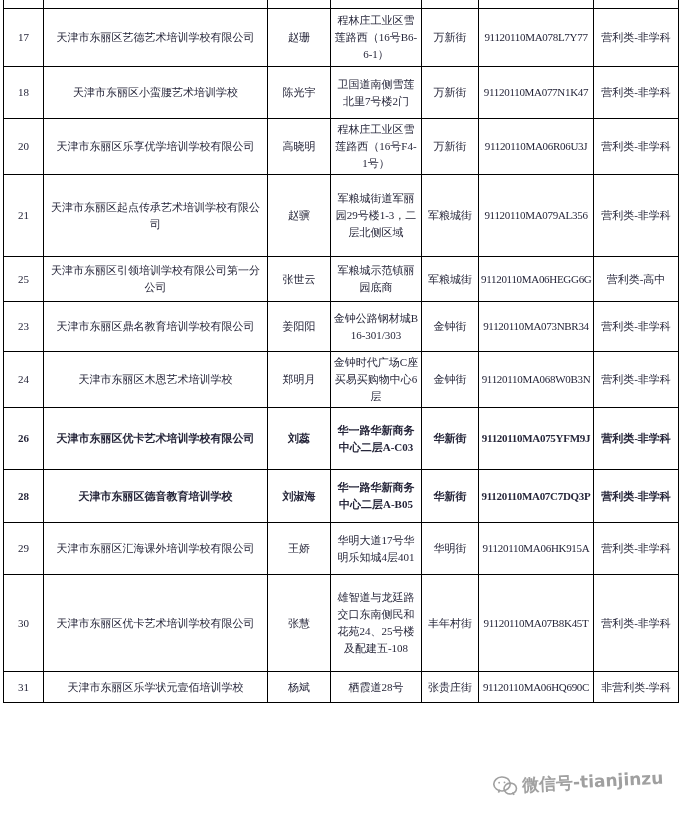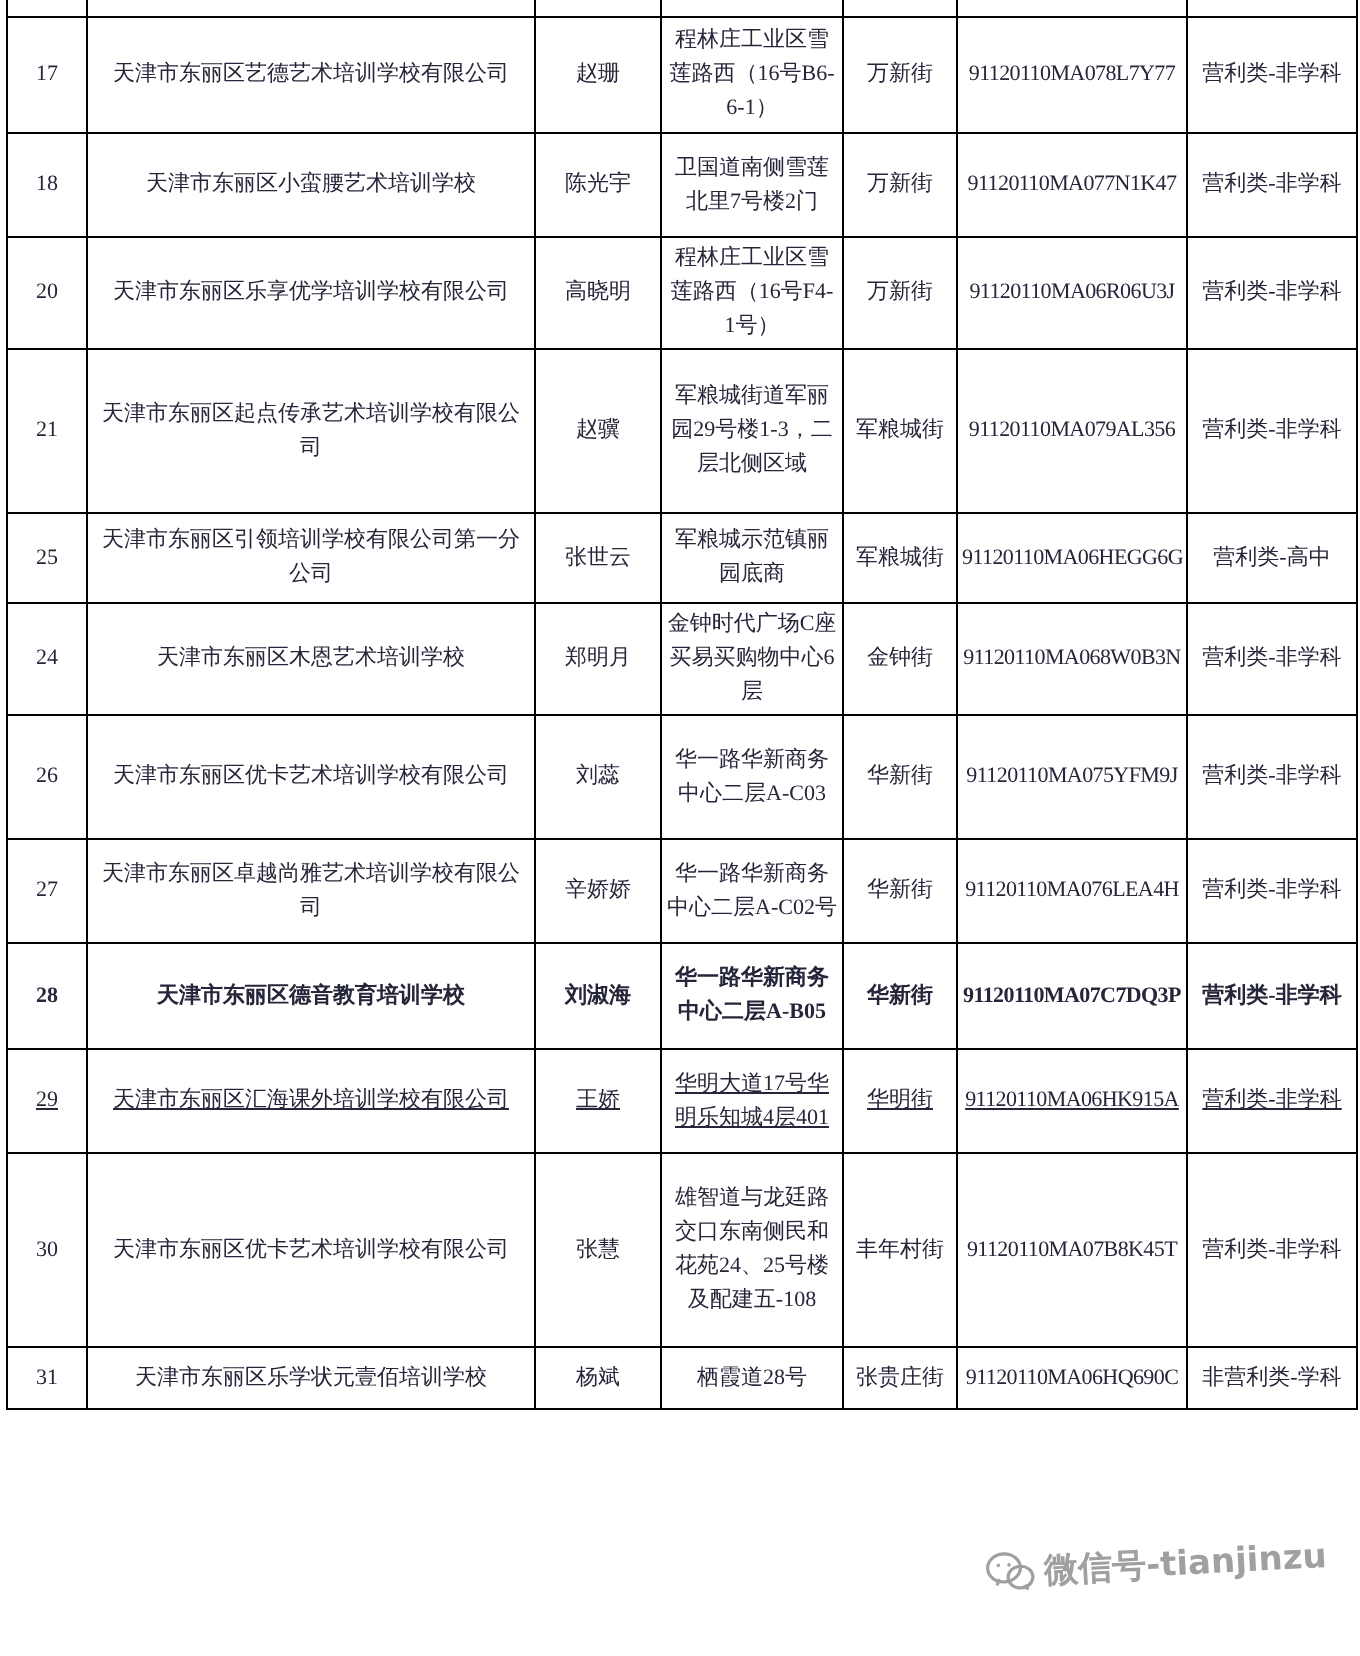--- a/index.html
+++ b/index.html
@@ -111,56 +111,56 @@
         <tr style="height: 45px;">
           <td class="c-num">25</td>
           <td class="c-name">天津市东丽区引领培训学校有限公司第一分公司</td>
           <td class="c-person">张世云</td>
           <td class="c-address">军粮城示范镇丽园底商</td>
           <td class="c-street">军粮城街</td>
           <td class="c-code">91120110MA06HEGG6G</td>
           <td class="c-category">营利类-高中</td>
         </tr>
         <tr style="height: 50px;">
+          <td class="c-num">23</td>
+          <td class="c-name">天津市东丽区鼎名教育培训学校有限公司</td>
+          <td class="c-person">姜阳阳</td>
+          <td class="c-address">金钟公路钢材城B16-301/303</td>
+          <td class="c-street">金钟街</td>
+          <td class="c-code">91120110MA073NBR34</td>
+          <td class="c-category">营利类-非学科</td>
+        </tr>
+        <tr style="height: 50px;">
           <td class="c-num">24</td>
           <td class="c-name">天津市东丽区木恩艺术培训学校</td>
           <td class="c-person">郑明月</td>
           <td class="c-address">金钟时代广场C座买易买购物中心6层</td>
           <td class="c-street">金钟街</td>
           <td class="c-code">91120110MA068W0B3N</td>
           <td class="c-category">营利类-非学科</td>
         </tr>
-        <tr style="height: 62px;">
+        <tr style="height: 62px; font-weight: bold;">
           <td class="c-num">26</td>
           <td class="c-name">天津市东丽区优卡艺术培训学校有限公司</td>
           <td class="c-person">刘蕊</td>
           <td class="c-address">华一路华新商务中心二层A-C03</td>
           <td class="c-street">华新街</td>
           <td class="c-code">91120110MA075YFM9J</td>
-          <td class="c-category">营利类-非学科</td>
-        </tr>
-        <tr style="height: 52px;">
-          <td class="c-num">27</td>
-          <td class="c-name">天津市东丽区卓越尚雅艺术培训学校有限公司</td>
-          <td class="c-person">辛娇娇</td>
-          <td class="c-address">华一路华新商务中心二层A-C02号</td>
-          <td class="c-street">华新街</td>
-          <td class="c-code">91120110MA076LEA4H</td>
           <td class="c-category">营利类-非学科</td>
         </tr>
         <tr style="height: 53px; font-weight: bold;">
           <td class="c-num">28</td>
           <td class="c-name">天津市东丽区德音教育培训学校</td>
           <td class="c-person">刘淑海</td>
           <td class="c-address">华一路华新商务中心二层A-B05</td>
           <td class="c-street">华新街</td>
           <td class="c-code">91120110MA07C7DQ3P</td>
           <td class="c-category">营利类-非学科</td>
         </tr>
-        <tr style="height: 52px; text-decoration: underline;">
+        <tr style="height: 52px;">
           <td class="c-num">29</td>
           <td class="c-name">天津市东丽区汇海课外培训学校有限公司</td>
           <td class="c-person">王娇</td>
           <td class="c-address">华明大道17号华明乐知城4层401</td>
           <td class="c-street">华明街</td>
           <td class="c-code">91120110MA06HK915A</td>
           <td class="c-category">营利类-非学科</td>
         </tr>
         <tr style="height: 97px;">
           <td class="c-num">30</td>

